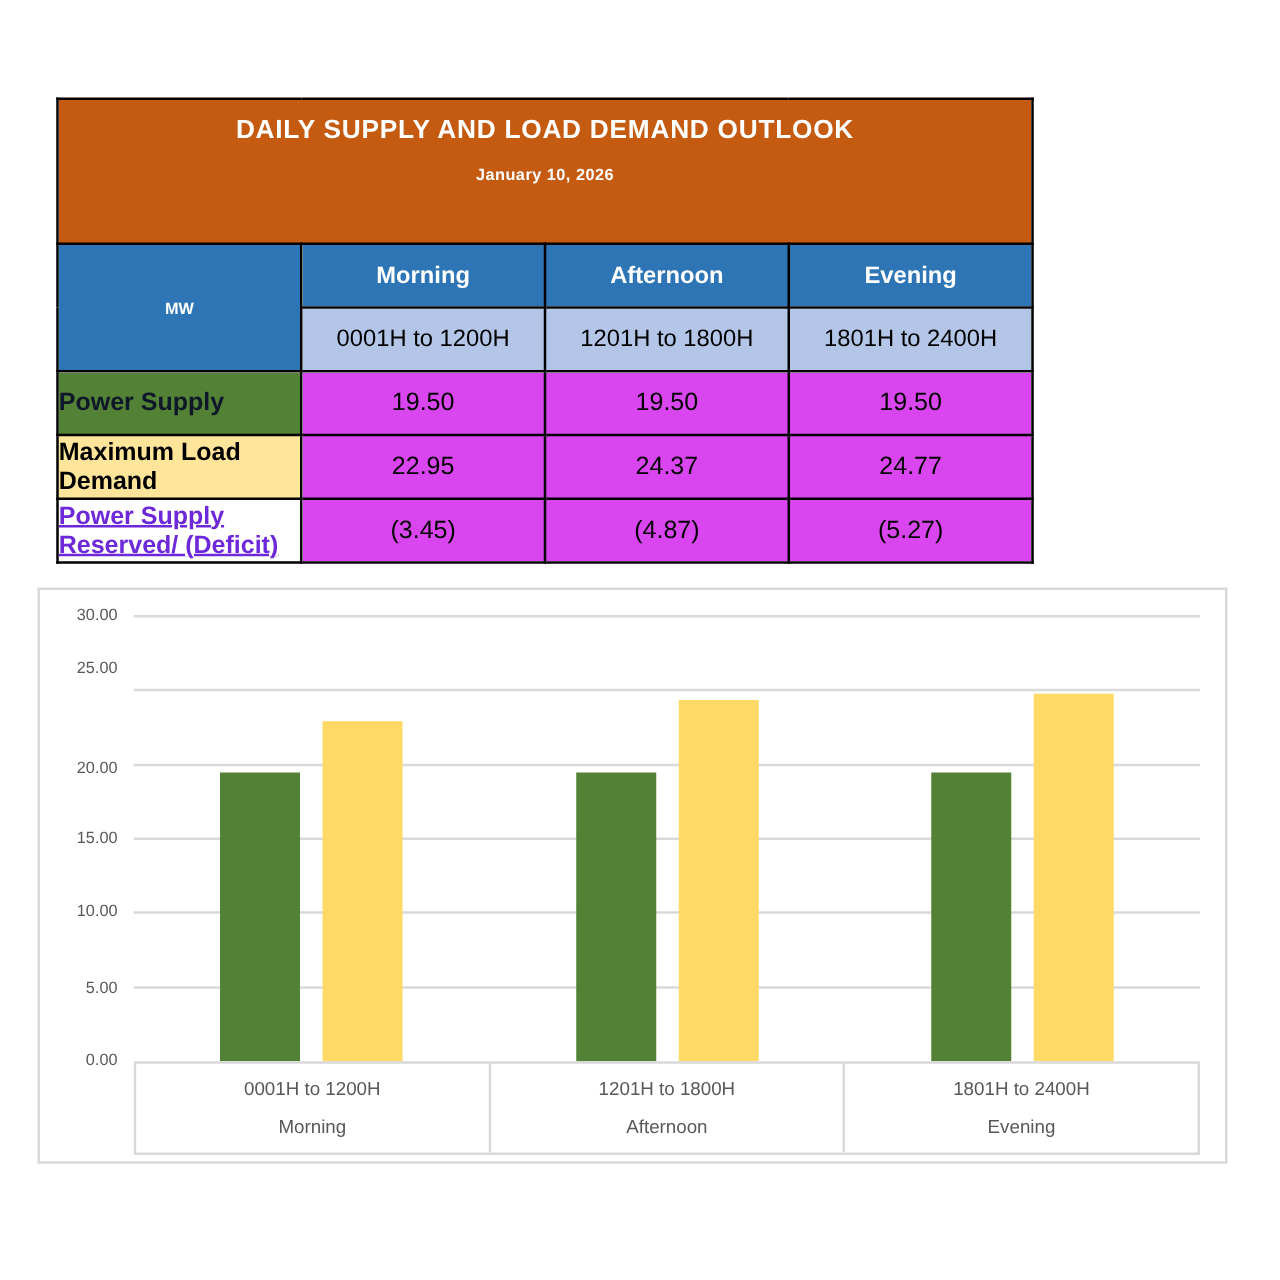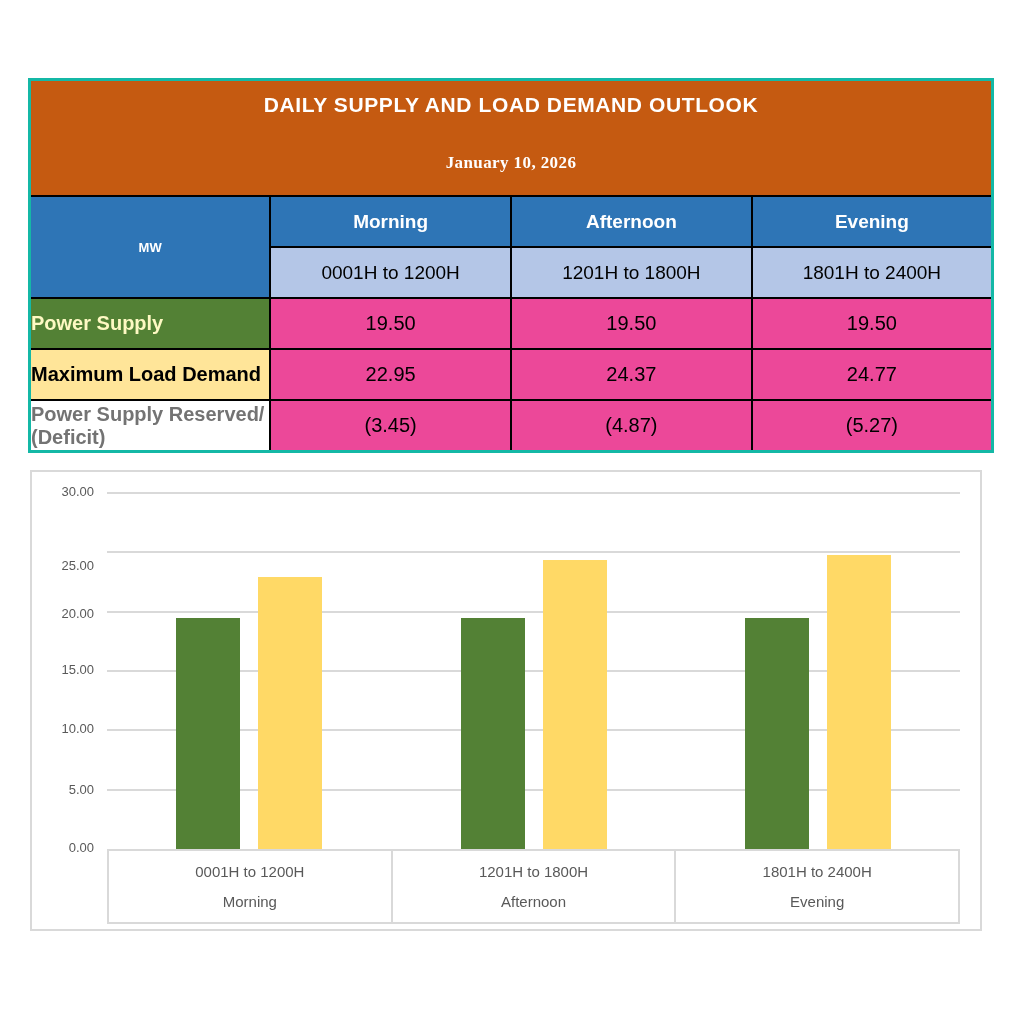--- a/index.html
+++ b/index.html
@@ -4,54 +4,54 @@
 <style>
   html,body { margin:0; padding:0; background:#ffffff; }
   body {
     width:1024px; height:1024px; position:relative;
     font-family:"Liberation Sans", sans-serif;
     -webkit-font-smoothing:antialiased;
   }
 
   
   table.outlook {
-    position:absolute; left:28px; top:78px; width:966px;
+    position:absolute; left:45px; top:78px; width:782px;
     border-collapse:collapse; table-layout:fixed;
-    border:3px solid #14b8a6;
+    border:1px solid #14b8a6;
   }
   table.outlook td { border:2px solid #000; padding:0; overflow:hidden; }
 
   td.banner {
     background:#C55A11; height:114px; text-align:center; color:#fff;
   }
   .banner-inner { display:flex; flex-direction:column; justify-content:flex-start; height:100%; padding-top:24px; }
   .banner-title { font-size:21px; font-weight:bold; letter-spacing:0.6px; }
-  .banner-date  { font-size:17px; font-weight:bold; margin-top:36px; letter-spacing:0.4px;font-family:Liberation Serif, serif; }
+  .banner-date  { font-size:13px; font-weight:bold; margin-top:16px; letter-spacing:0.4px; }
 
   td.mw-cell {
     background:#2E75B6; color:#fff; font-weight:bold; font-size:13px;
     text-align:center; vertical-align:middle;
   }
   td.period-head {
     background:#2E75B6; color:#fff; font-weight:bold; font-size:19px;
     text-align:center; height:49px; vertical-align:middle;
   }
   td.period-range {
     background:#B4C6E7; color:#000; font-size:19px;
     text-align:center; height:49px; vertical-align:middle;
   }
   td.row-label {
     font-size:20px; font-weight:bold; text-align:left;
     padding-left:4px; height:49px; vertical-align:middle;
   }
-  td.row-label.green  { background:#538135; color:#fef9c3; }
+  td.row-label.green  { background:#538135; color:#0f172a; }
   td.row-label.yellow { background:#FFE599; color:#000; }
-  td.row-label.white  { background:#ffffff; color:#737373; }
+  td.row-label.white  { background:#ffffff; color:#6d28d9;text-decoration:underline; }
   td.val {
-    background:#ec4899; color:#000; font-size:20px; text-align:center;
+    background:#d946ef; color:#000; font-size:20px; text-align:center;
     height:49px; vertical-align:middle;
   }
 
   
   .chart {
     position:absolute; left:30px; top:470px; width:952px; height:461px;
     background:#fff; border:2px solid #D9D9D9; box-sizing:border-box;
   }
   .plot { position:absolute; left:75px; top:21px; width:853px; height:356px; }
   .gridline { position:absolute; left:0; width:100%; height:2px; background:#D9D9D9; }
@@ -143,15 +143,15 @@
       <div class="xcell">
         <span>1801H to 2400H</span>
         <span>Evening</span>
       </div>
     </div>
 <div class="ylab" style="top: 368px;">0.00</div>
     <div class="ylab" style="top: 310px;">5.00</div>
     <div class="ylab" style="top: 249.333px;">10.00</div>
     <div class="ylab" style="top: 190px;">15.00</div>
     <div class="ylab" style="top: 134px;">20.00</div>
-    <div class="ylab" style="top: 86px;">25.00</div>
+    <div class="ylab" style="top: 54px;">25.00</div>
     <div class="ylab" style="top: 12px;">30.00</div>
   </div>
 
 </body></html>

